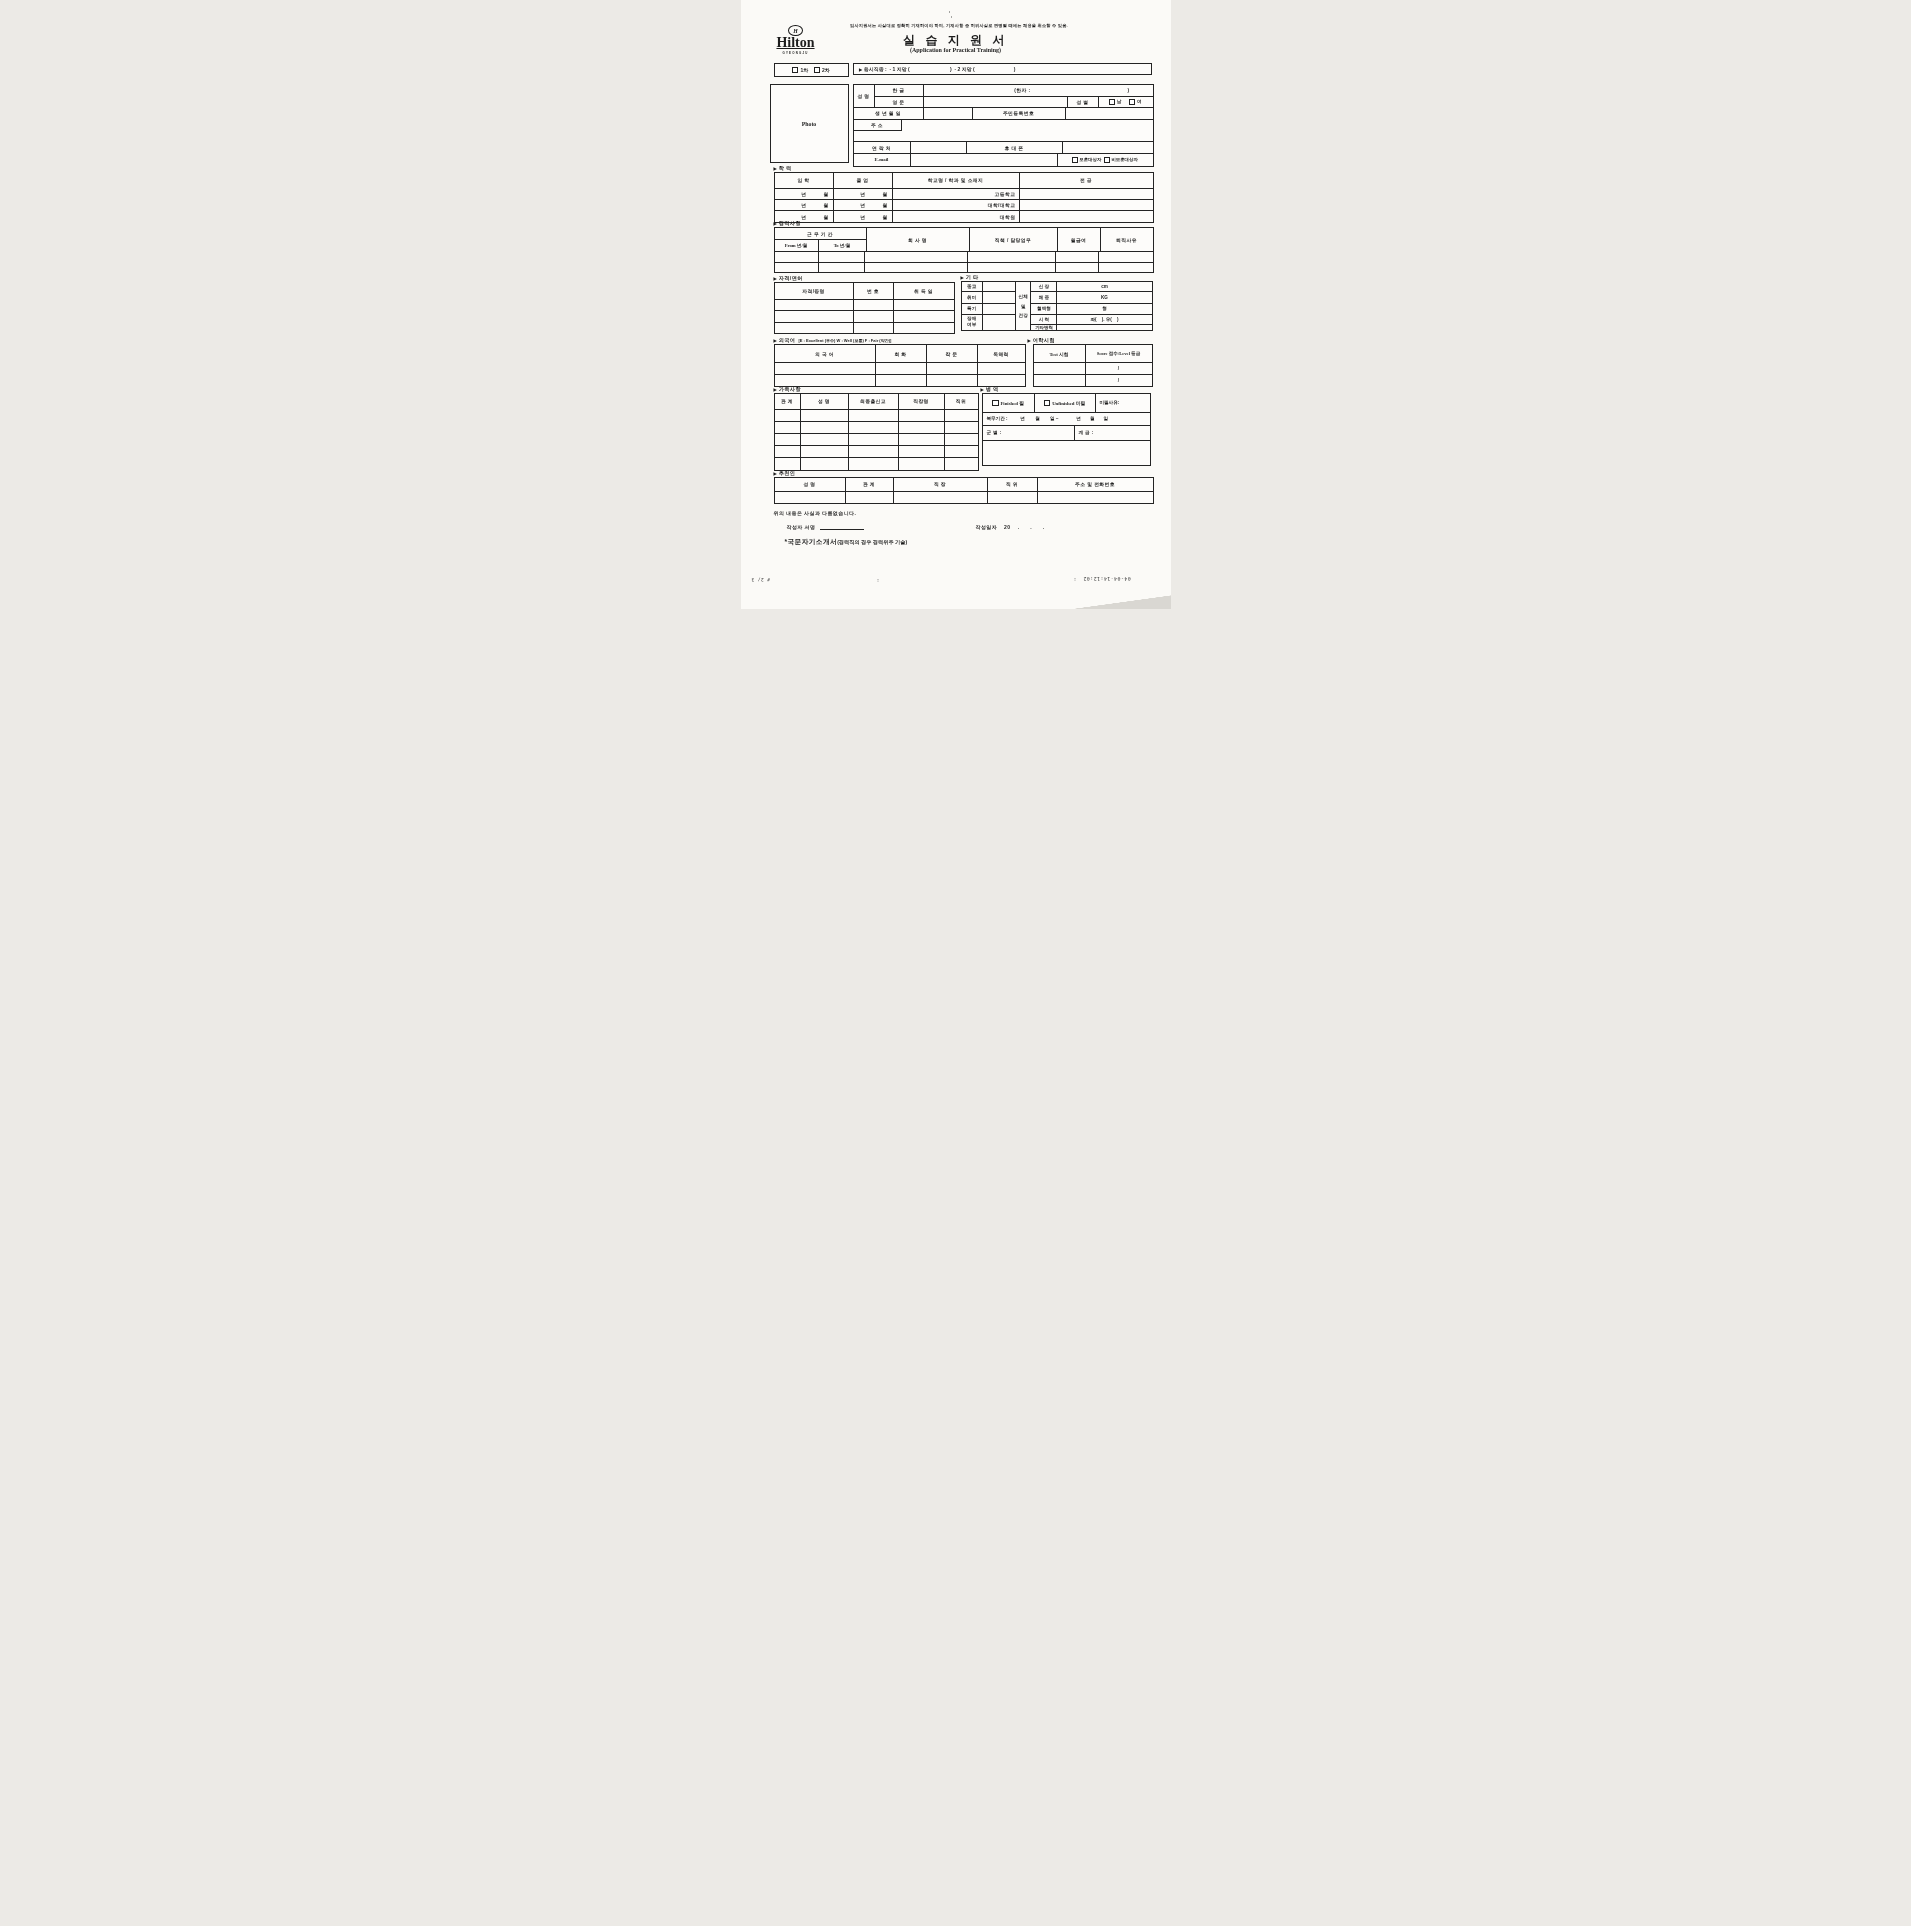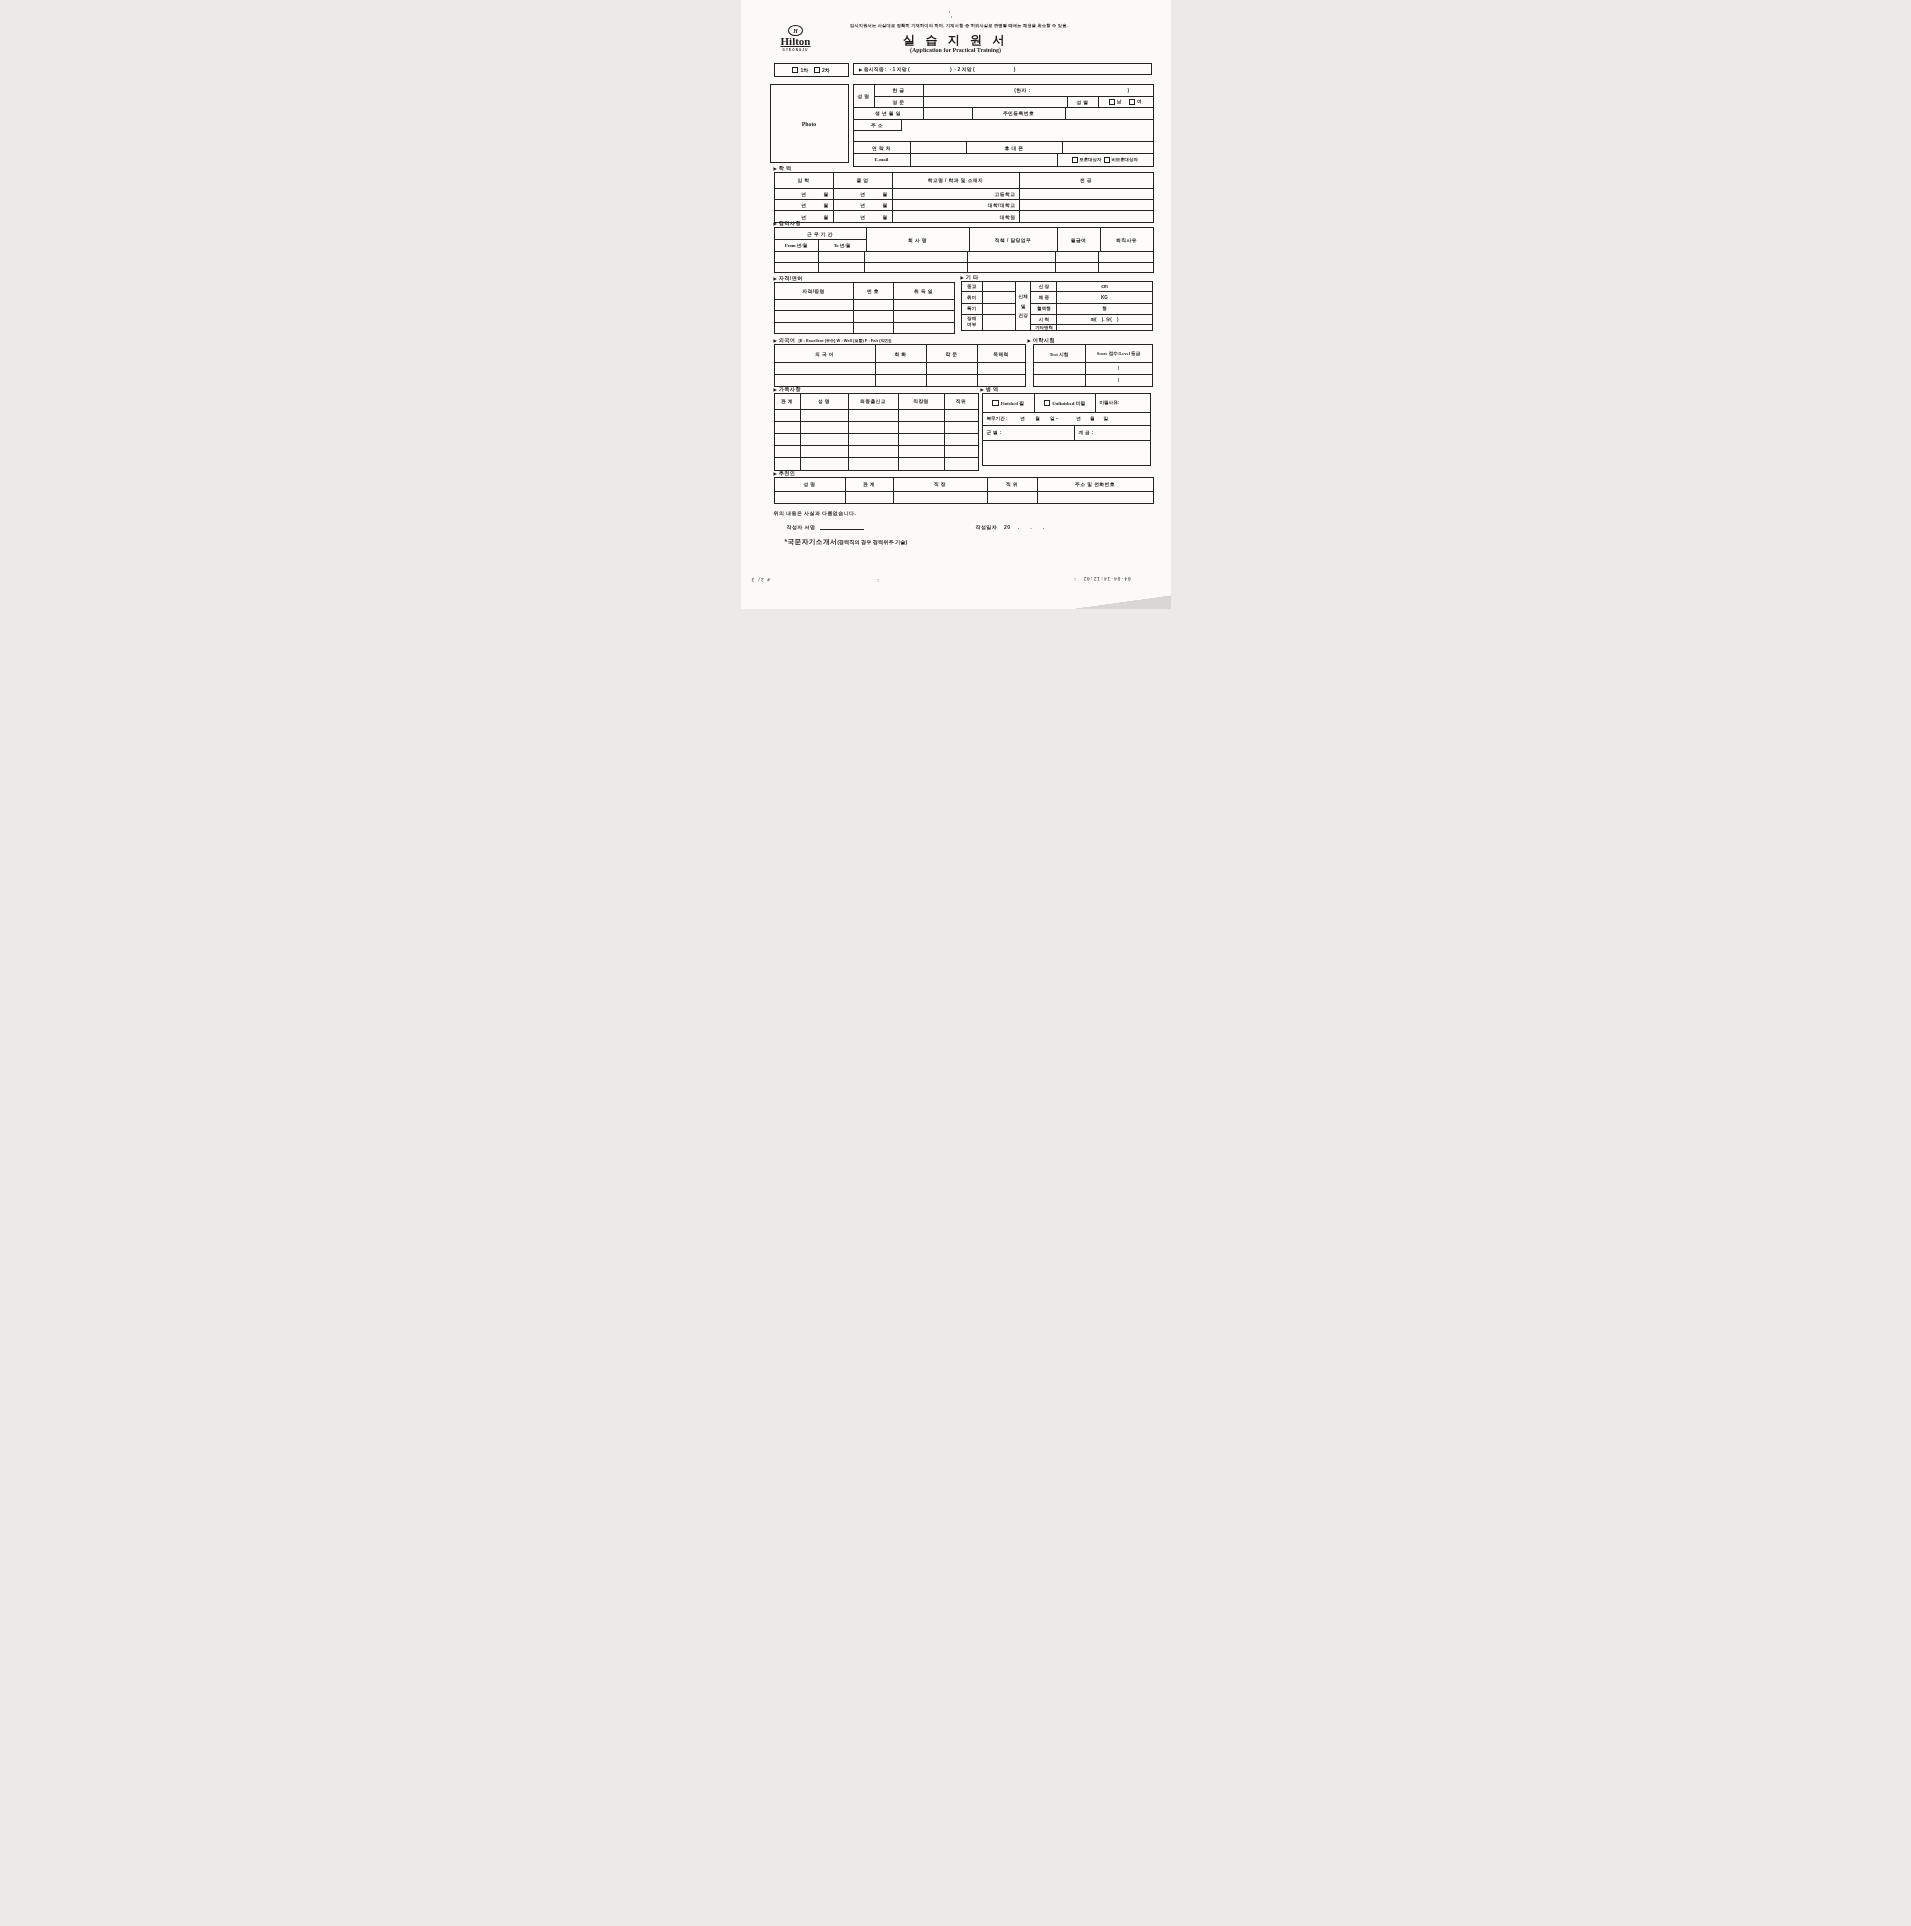--- a/index.html
+++ b/index.html
@@ -22,21 +22,21 @@
   .cb.big{width:4.6px;height:4.6px;}
   .blank-cell{justify-content:flex-start;}
   .left{justify-content:flex-start;padding-left:3.9px;}
   .right{justify-content:flex-end;padding-right:3.1px;}
   .disclaimer{position:absolute;top:23px;left:0;right:0;text-align:center;font-size:4.2px;
               font-weight:bold;letter-spacing:0.2px;padding-left:7px;}
   .logo{position:absolute;left:31px;top:25.4px;width:48px;text-align:center;}
   .logo-mark{width:13px;height:8.9px;border:1px solid #161616;border-radius:50%;margin:0 auto;
              display:flex;align-items:center;justify-content:center;
              font-family:"Liberation Serif",serif;font-style:italic;font-weight:bold;font-size:5.8px;}
-  .logo-brand{font-family:"Liberation Serif",serif;font-weight:bold;font-size:11px;line-height:1.05;text-decoration:underline;}
+  .logo-brand{font-family:"Liberation Serif",serif;font-weight:bold;font-size:14px;line-height:1.05;text-decoration:underline;}
   .logo-city{font-size:2.9px;letter-spacing:1.2px;font-weight:bold;margin-top:0.4px;}
   .title{position:absolute;top:32px;left:0;right:0;text-align:center;font-size:12px;
          font-weight:bold;letter-spacing:3.5px;}
   .subtitle{position:absolute;top:47px;left:0;right:0;text-align:center;font-size:6px;
             font-weight:bold;font-family:"Liberation Serif",serif;}
   .photo-box{position:absolute;left:29px;top:84px;width:77px;height:77px;border:1px solid #242424;
              display:flex;align-items:center;justify-content:center;background:#fdfcfa;}
   .photo-label{font-family:"Liberation Serif",serif;font-weight:bold;font-size:5.8px;}
   .etc-col{display:flex;flex-direction:column;}
   .etc-cell{border-bottom:1.2px solid #242424;display:flex;align-items:center;justify-content:center;

